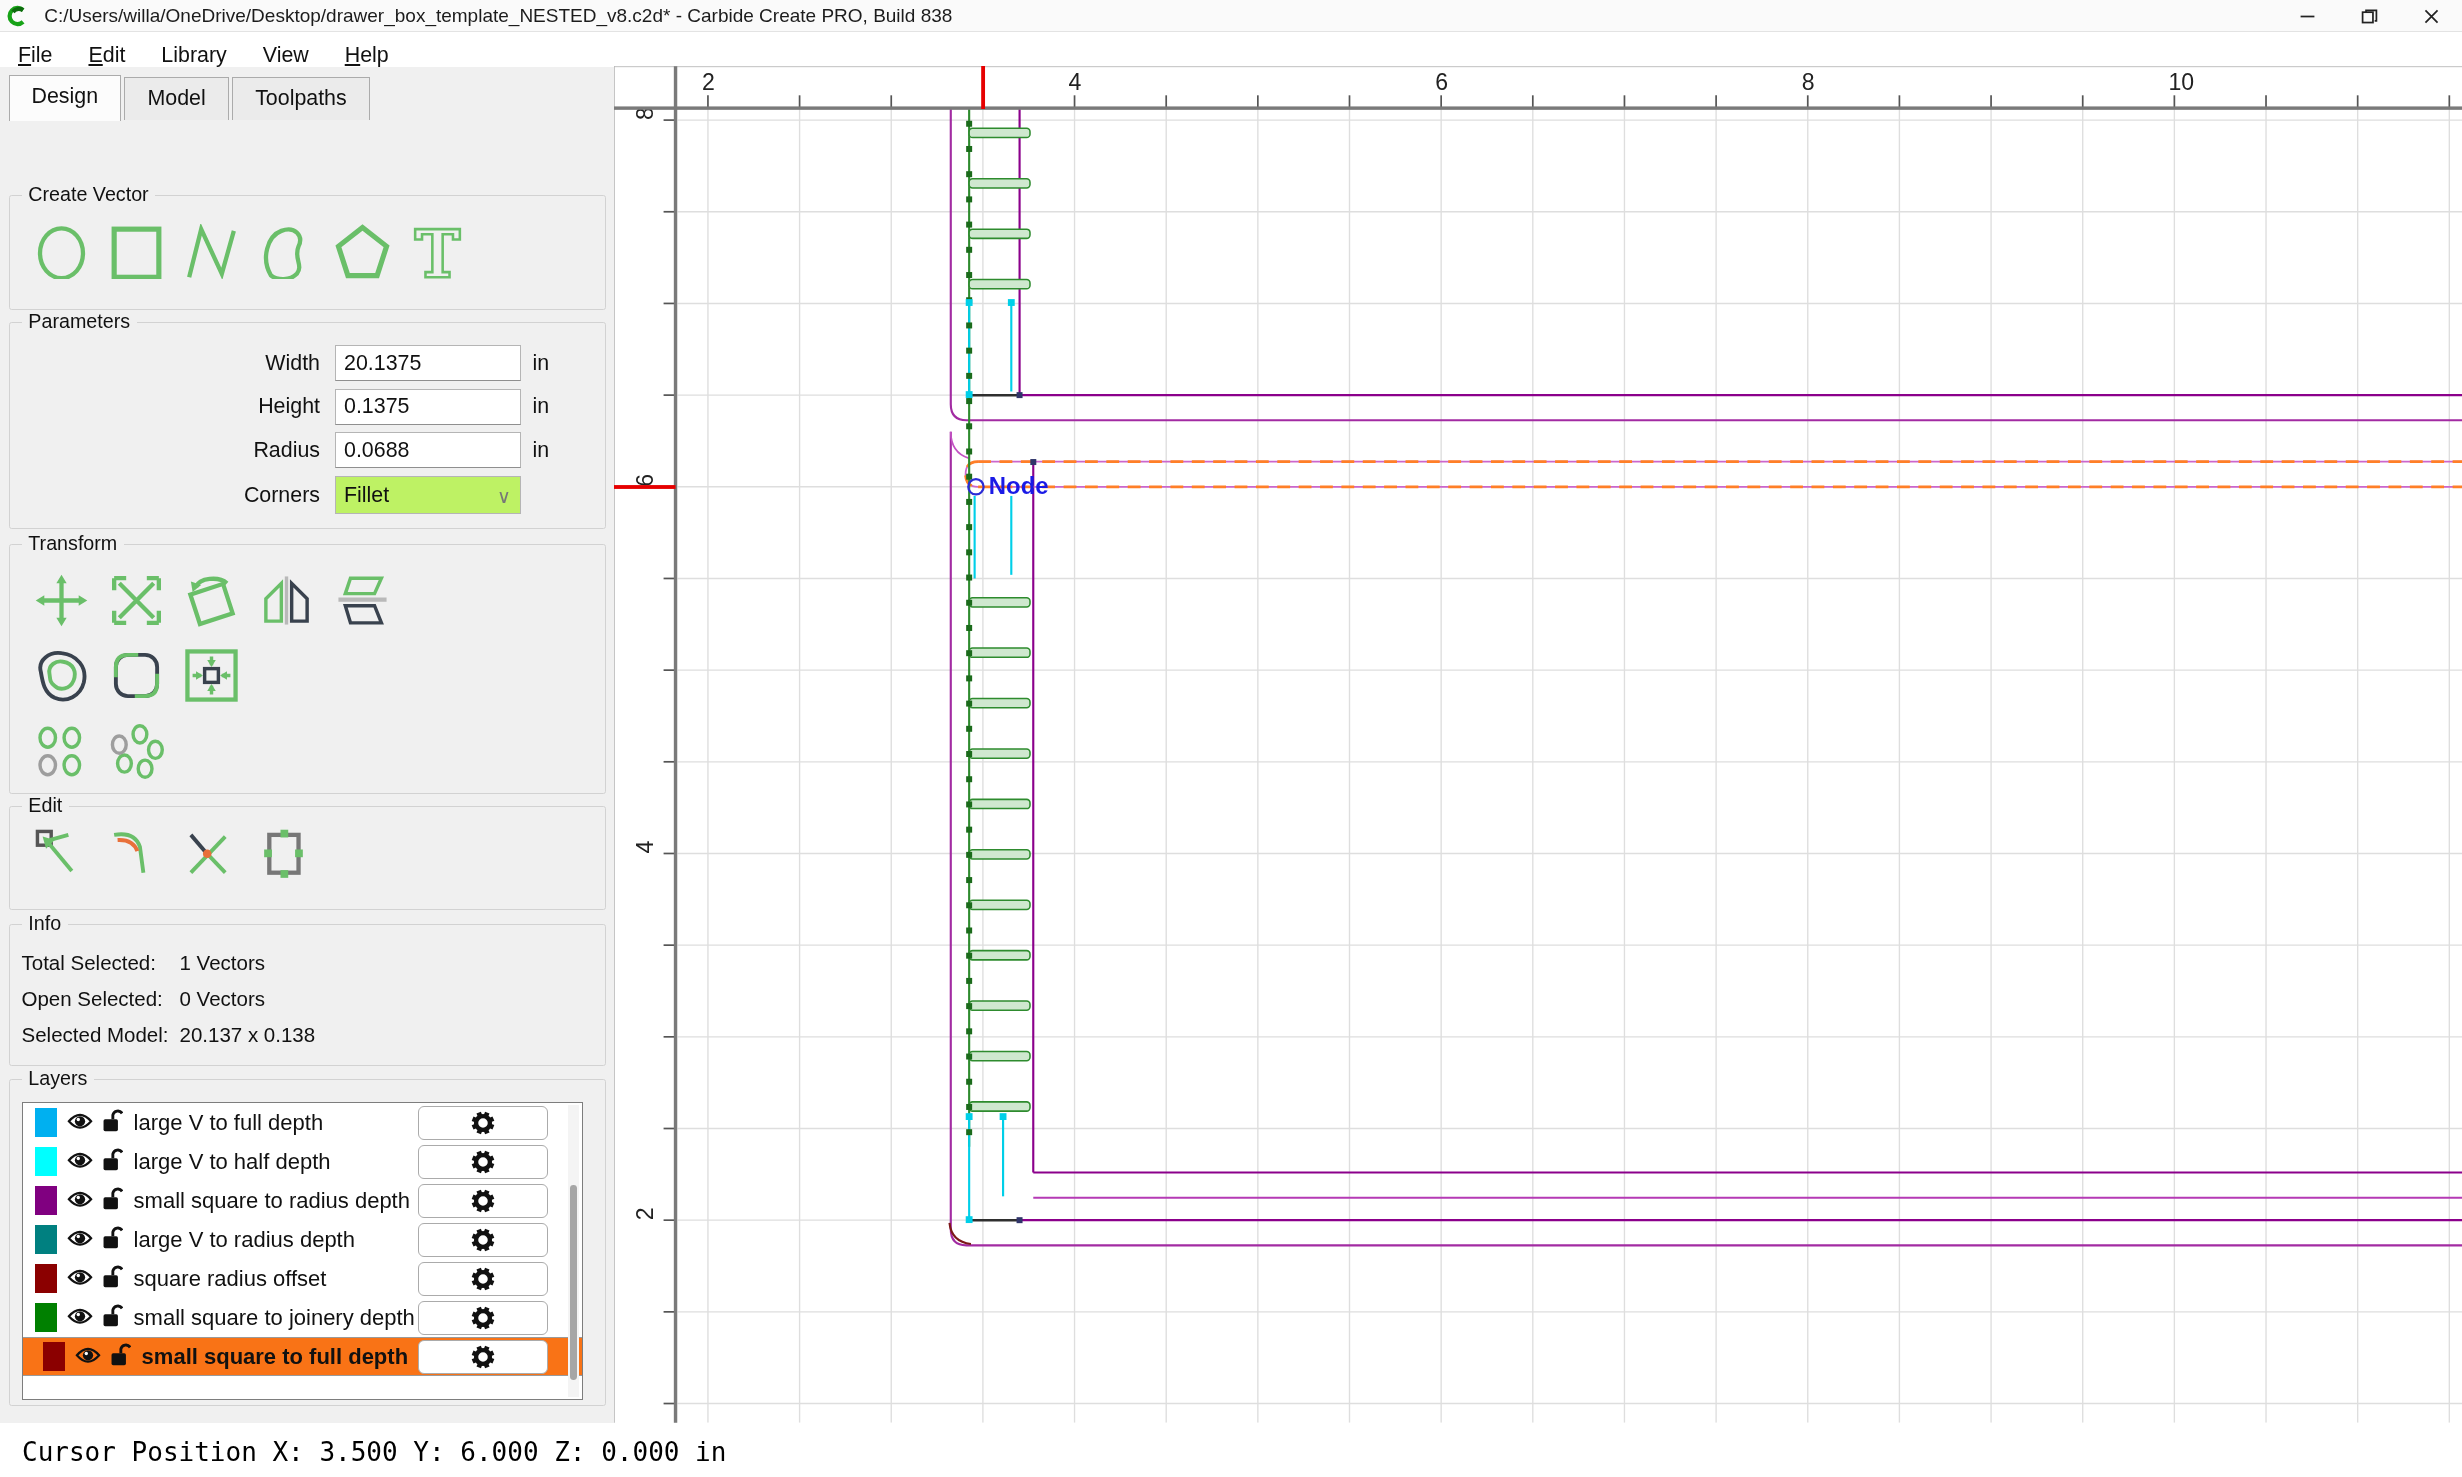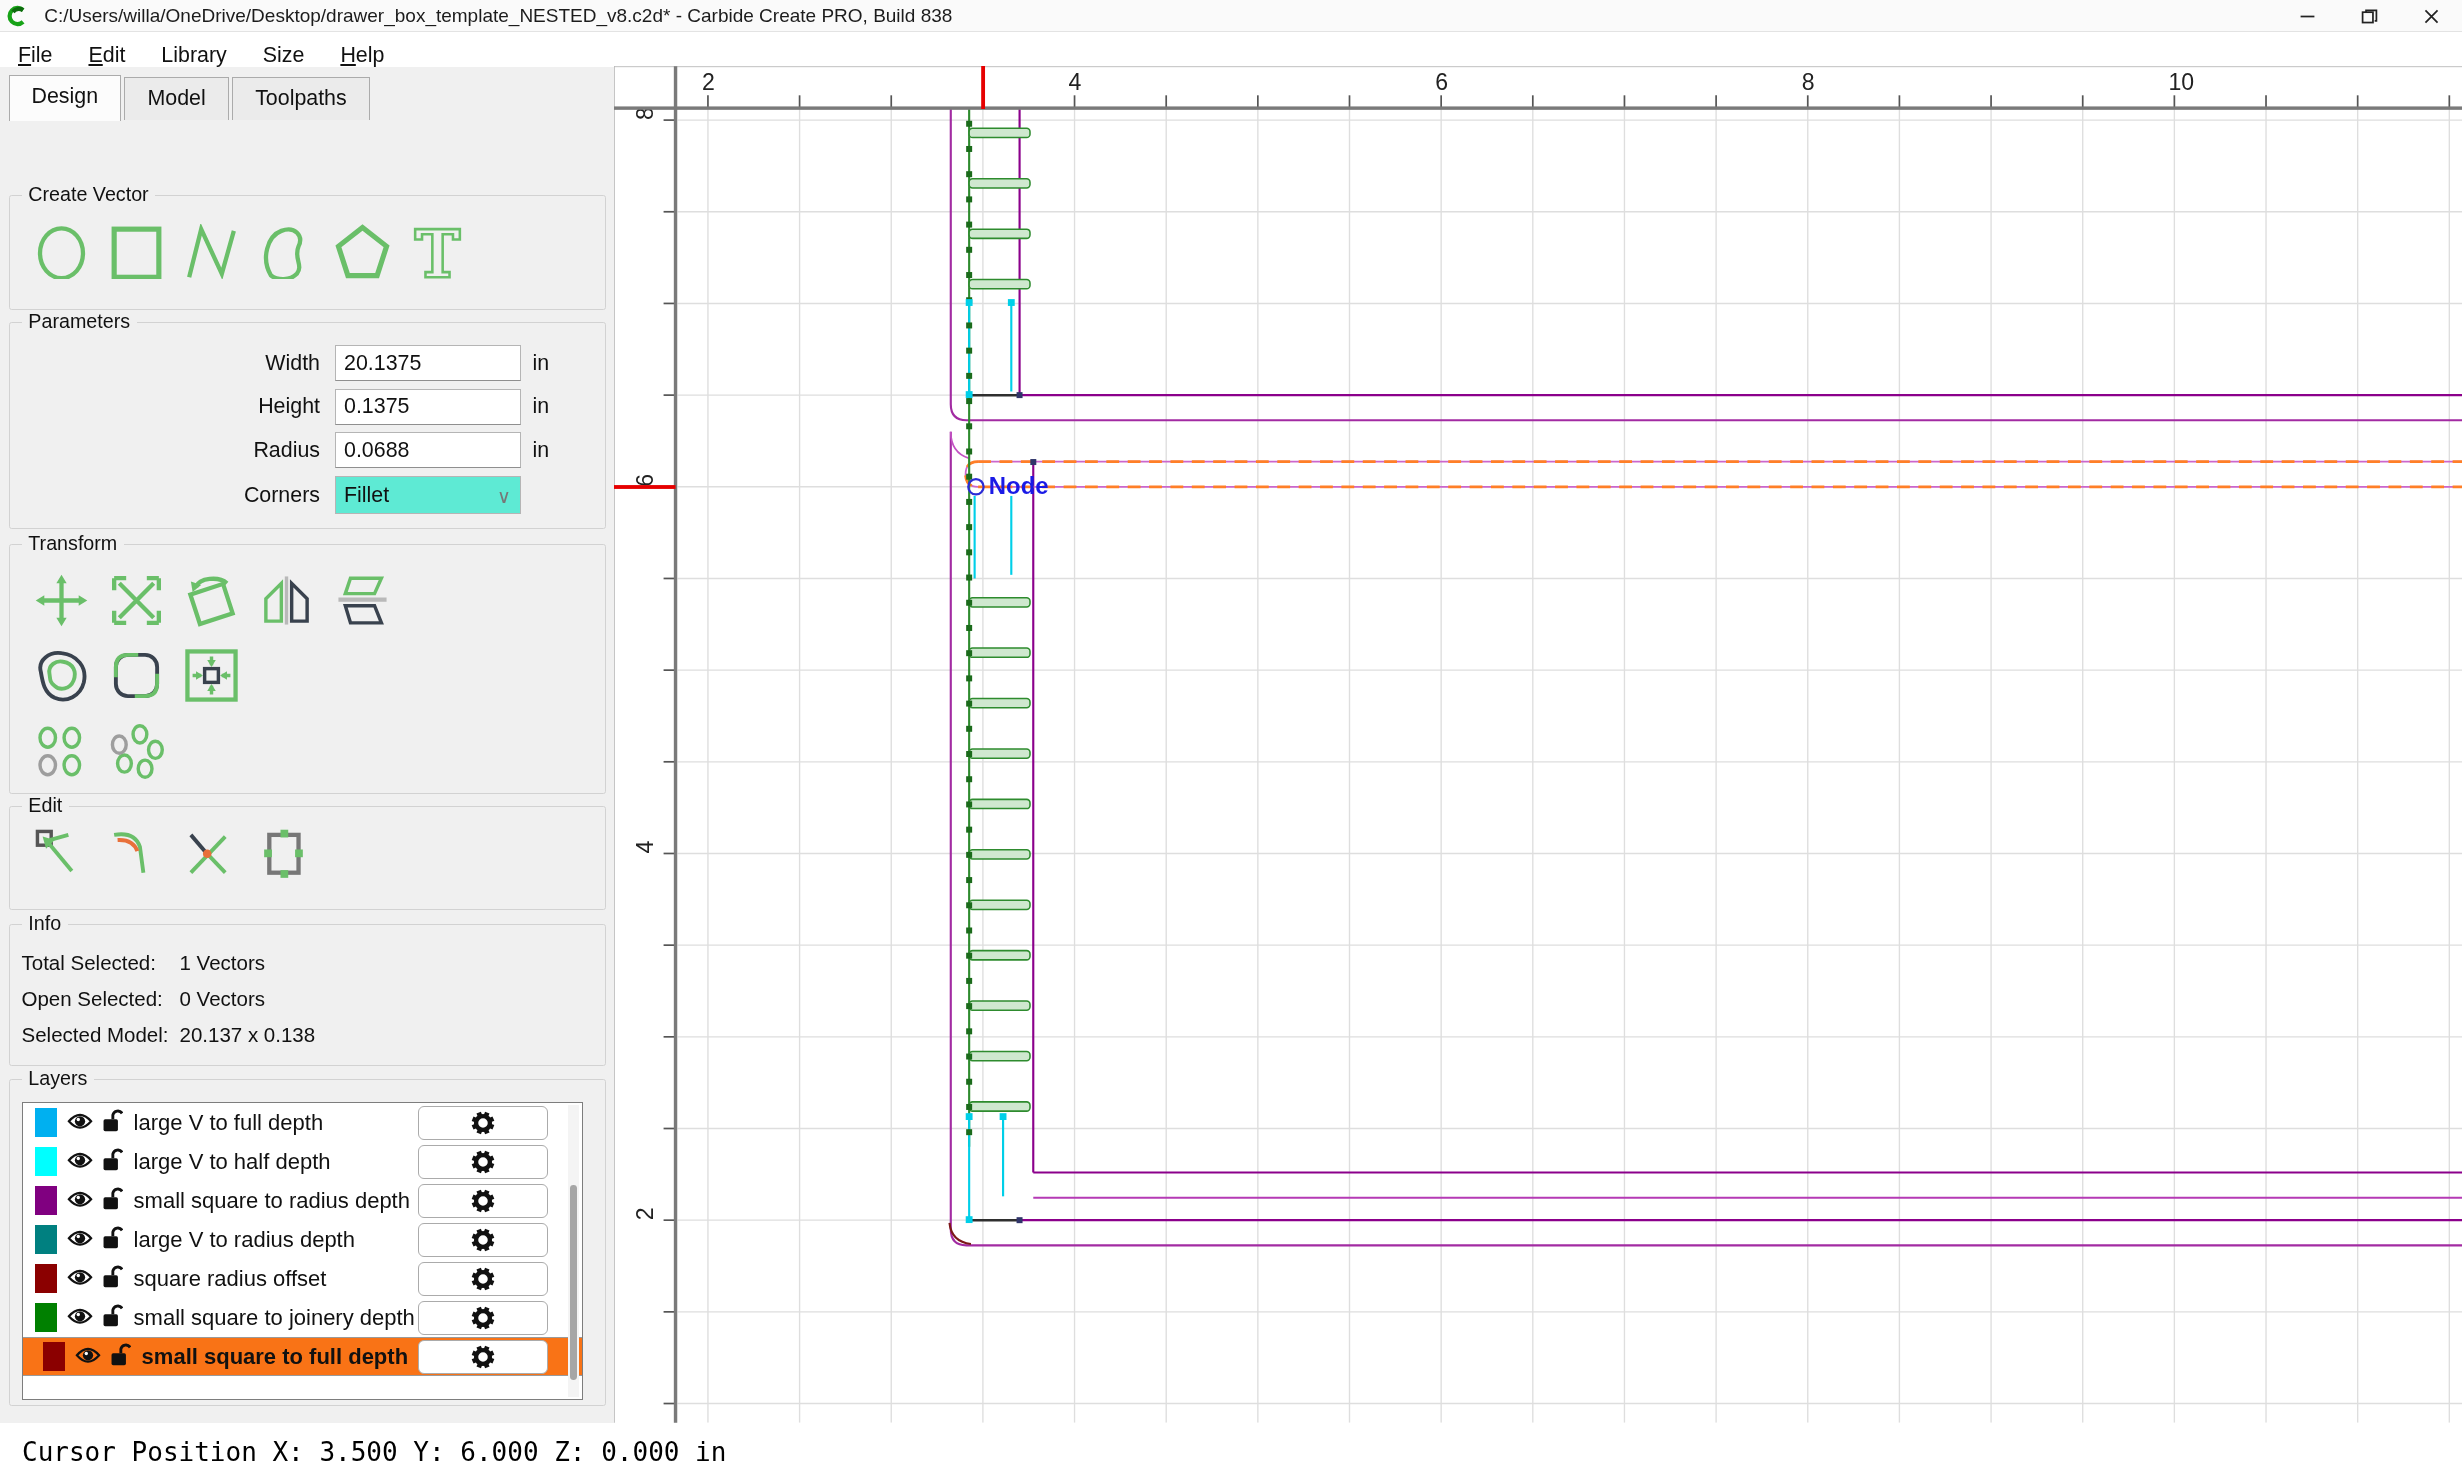--- a/index.html
+++ b/index.html
@@ -44,21 +44,21 @@
   .icon-row.tight { padding-top:13.7px; }
 
   
   .param-row { display:flex; align-items:center; margin-top:7.7px; }
   .param-row:first-of-type { margin-top:22px; }
   .param-label { width:325px; text-align:right; font-size:21.4px; color:#111; padding-right:14.5px; }
   .param-input { width:186px; height:36px; font-size:21.4px; padding:0 8.5px;
     border:0.9px solid #b5b5b5; border-bottom:1.7px solid #8f8f8f; background:#fff;
     font-family:"Liberation Sans", sans-serif; color:#111; }
   .param-unit { font-size:21.4px; color:#111; margin-left:12px; }
-  .param-select { width:186px; height:38px; border:0.9px solid #b5b5b5; background:#5eead4;
+  .param-select { width:186px; height:38px; border:0.9px solid #b5b5b5; background:#bef264;
     font-size:21.4px; color:#111; display:flex; align-items:center; padding:0 8.5px; position:relative; }
   .param-select .chev { position:absolute; right:8.5px; top:7.7px; color:#777; font-size:19px; }
 
   
   .info-rows { padding:26px 0 0 12px; }
   .info-row { display:flex; margin-bottom:12px; }
   .info-label { width:158px; font-size:20.5px; color:#111; }
   .info-value { font-size:20.5px; color:#111; }
 
   
@@ -115,21 +115,21 @@
           <path d="M4 4 L18 18 M18 4 L4 18" stroke="#222" stroke-width="2"></path>
         </svg>
       </div>
     </div>
   </div>
 
   <div id="menubar">
       <span class="menu-item"><u>F</u>ile</span>
       <span class="menu-item"><u>E</u>dit</span>
       <span class="menu-item">Library</span>
-      <span class="menu-item">Size</span>
+      <span class="menu-item">View</span>
       <span class="menu-item"><u>H</u>elp</span>
     </div>
 
   <div id="panel">
     <div id="tabbar">
         <div class="tab active">Design</div>
         <div class="tab">Model</div>
         <div class="tab">Toolpaths</div>
       </div>
 

